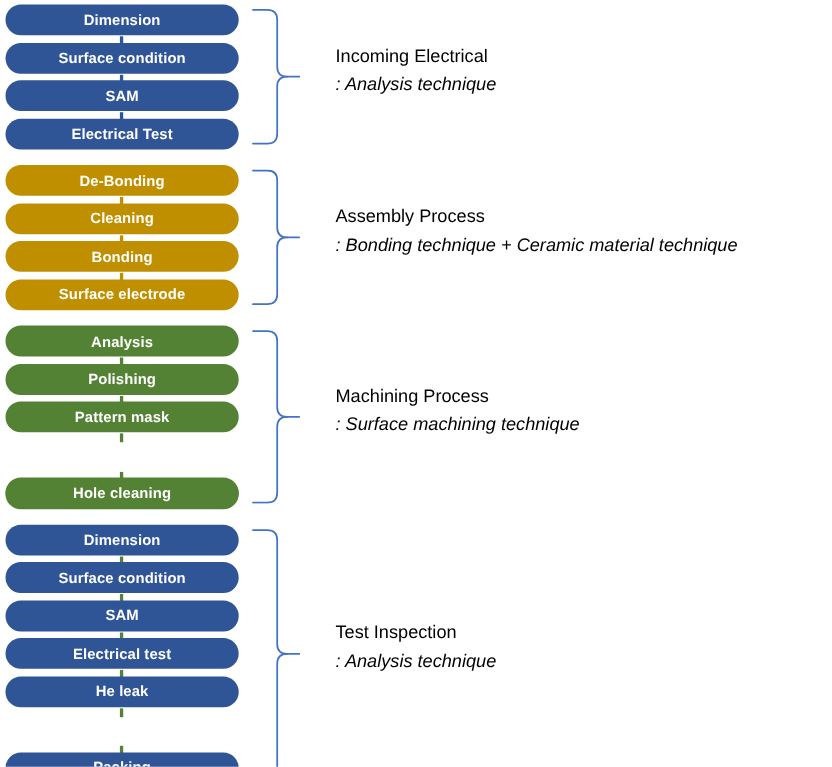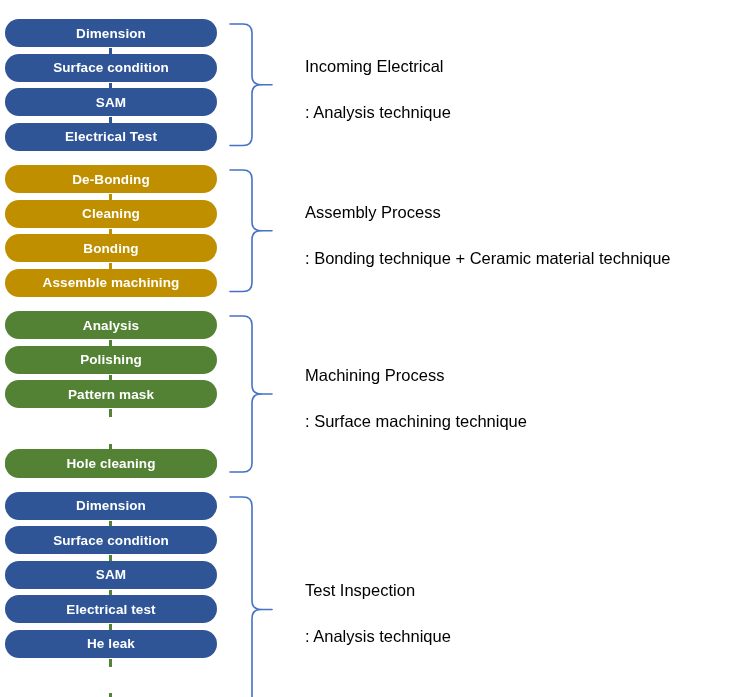--- a/index.html
+++ b/index.html
@@ -10,21 +10,21 @@
   body {
     width: 756px;
     height: 697px;
     position: relative;
     overflow: hidden;
     font-family: "Liberation Sans", sans-serif;
   }
 
   #flow-root {
     position: absolute;
-    left: 0; top: 15px;
+    left: 0; top: 0;
     width: 756px;
     height: 557px;
   }
 
   
   .pill {
     position: absolute;
     left: 5px;
     width: 212px;
     height: 28px;
@@ -67,21 +67,21 @@
   .group-label {
     position: absolute;
     left: 305px;
     color: #000000;
     font-size: 16.5px;
     font-weight: normal;
     white-space: nowrap;
     line-height: 1.1;
   }
   .group-label .title  { display: block; }
-  .group-label .sub    { display: block; margin-top: 28px; }
+  .group-label .sub    { display: block; margin-top: 8px; font-style: italic; }
 </style>
 </head>
 <body>
 
 <div id="flow-root">
     <div class="pill blue" style="top: 4px; background: rgb(47, 85, 151);">Dimension</div>
     <div class="connector blue" style="top: 33px; background: rgb(47, 85, 151);"></div>
     <div class="pill blue" style="top: 38.5px; background: rgb(47, 85, 151);">Surface condition</div>
     <div class="connector blue" style="top: 67.5px; background: rgb(47, 85, 151);"></div>
     <div class="pill blue" style="top: 73px; background: rgb(47, 85, 151);">SAM</div>
@@ -96,21 +96,21 @@
     <div class="group-label" style="top: 41.75px;">
       <span class="title">Incoming Electrical</span>
       <span class="sub">: Analysis technique</span>
     </div>
     <div class="pill gold" style="top: 150px; background: rgb(191, 143, 0); text-align: right;">De-Bonding</div>
     <div class="connector gold" style="top: 179px; background: rgb(191, 143, 0);"></div>
     <div class="pill gold" style="top: 184.5px; background: rgb(191, 143, 0);">Cleaning</div>
     <div class="connector gold" style="top: 213.5px; background: rgb(191, 143, 0);"></div>
     <div class="pill gold" style="top: 219px; background: rgb(191, 143, 0);">Bonding</div>
     <div class="connector gold" style="top: 248px; background: rgb(191, 143, 0);"></div>
-    <div class="pill gold" style="top: 253.5px; background: rgb(191, 143, 0);">Assemble machining</div>
+    <div class="pill gold" style="top: 253.5px; background: rgb(191, 143, 0);">Surface electrode</div>
     <div class="brace" style="top: 154px; height: 123.5px;">
       <svg viewBox="0 0 46 123.5" preserveAspectRatio="none" xmlns="http://www.w3.org/2000/svg" aria-hidden="true">
         <path d="M 2 1 L 15 1 Q 24 1 24 10 L 24 52.75 Q 24 61.75 33 61.75 L 33 61.75 M 33 61.75 Q 24 61.75 24 70.75 L 24 113.5 Q 24 122.5 15 122.5 L 2 122.5" fill="none" stroke="#4472C4" stroke-width="1.6" stroke-linecap="round" vector-effect="non-scaling-stroke"></path>
         <line x1="33" y1="61.75" x2="44" y2="61.75" stroke="#4472C4" stroke-width="1.6" stroke-linecap="round" vector-effect="non-scaling-stroke"></line>
       </svg>
     </div>
     <div class="group-label" style="top: 187.75px;">
       <span class="title">Assembly Process</span>
       <span class="sub">: Bonding technique + Ceramic material technique</span>
     </div>

